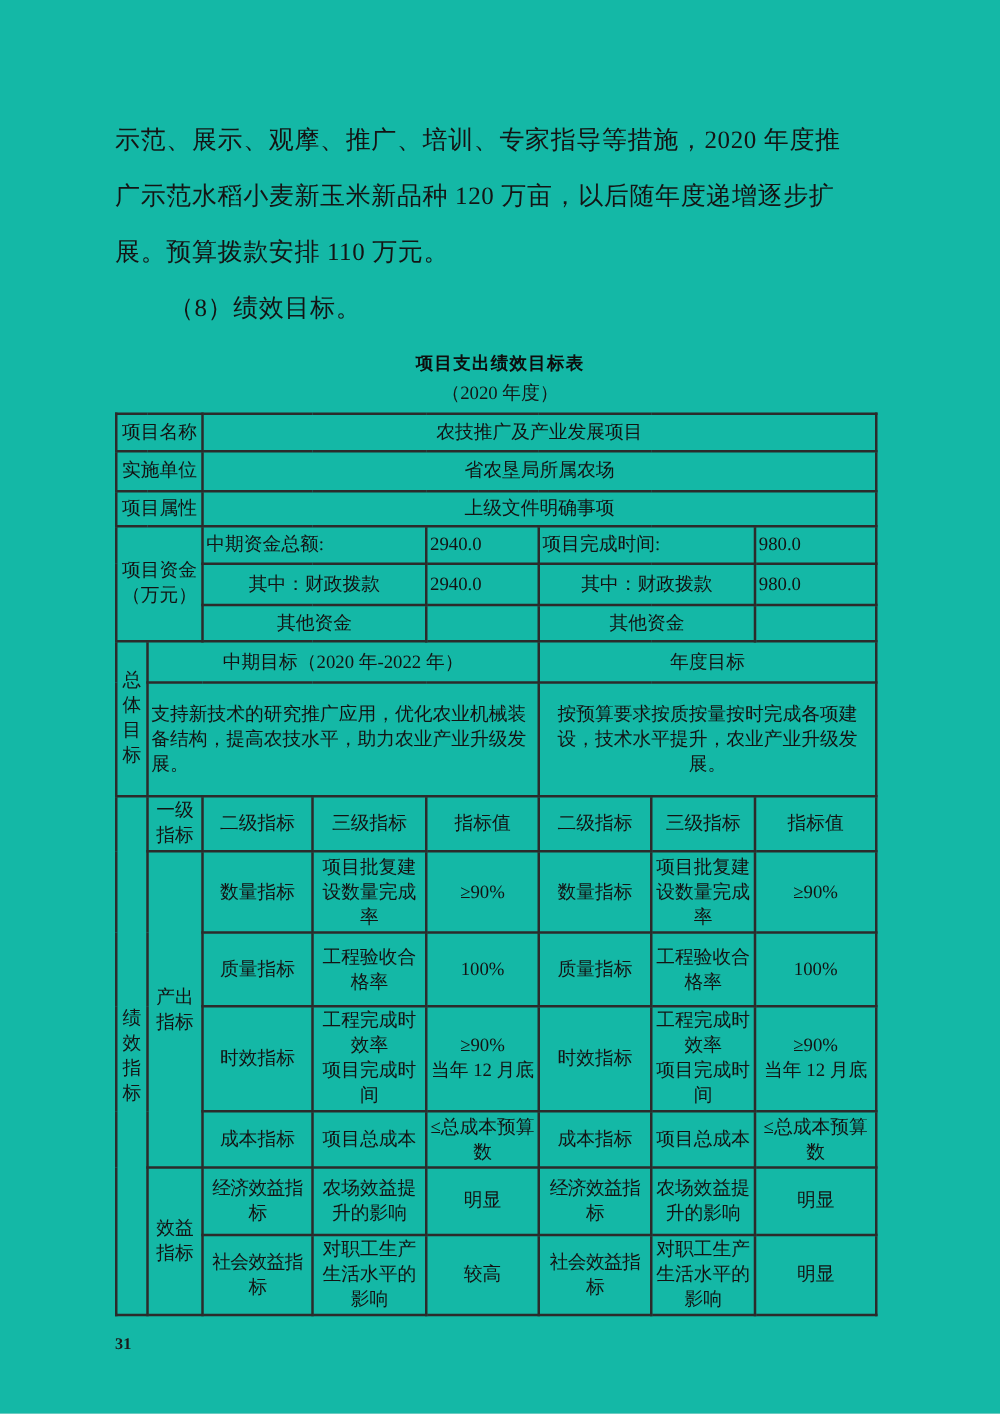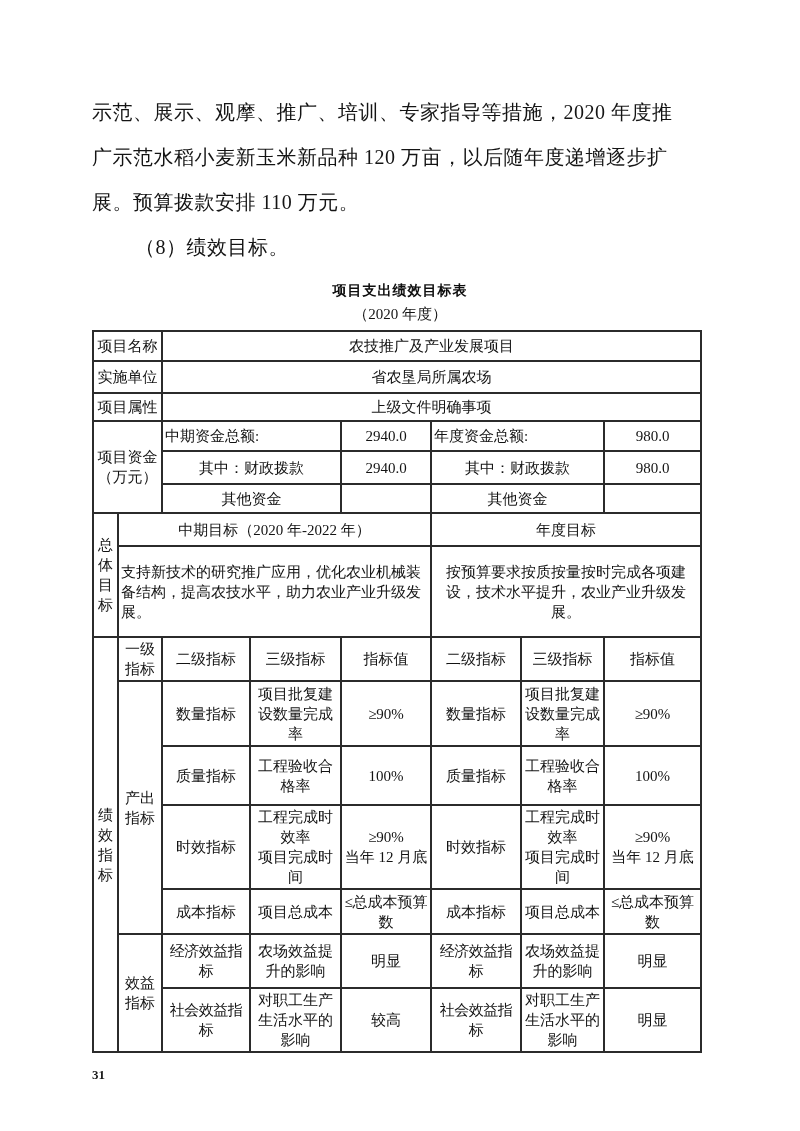--- a/index.html
+++ b/index.html
@@ -1,20 +1,20 @@
 <!DOCTYPE html>
 <html><head>
 <meta charset="utf-8">
 <style>
   * { margin:0; padding:0; box-sizing:border-box; }
   html,body { background:#e8e8e8; }
   .page {
     position:relative;
     width:800px; height:1131px;
-    background:#ffffff;
+    background:#14b8a6;
     color:#111111;
     font-family:"Liberation Serif","DejaVu Serif",serif;
     padding:90px 92px 0 92px;
     overflow:hidden;
   }
   
   .body-text p {
     font-size:20px;
     line-height:45px;
     letter-spacing:0.5px;
@@ -49,21 +49,21 @@
     border:2px solid #2b2b2b;
     font-size:15px;
     line-height:20px;
     padding:1px 2px;
     vertical-align:middle;
     color:#131313;
     overflow:hidden;
   }
   td.ctr  { text-align:center;border-radius:10px; }
   td.fl   { text-align:left; padding-left:4px; }
-  td.val  { text-align:center; padding-right:2px; }
+  td.val  { text-align:left; padding-right:2px; }
   td.l3   { text-align:center; padding-left:4px; }
   td.vlab { text-align:center; padding:2px 1px; line-height:21px; }
   td.vtop { vertical-align:top; padding-top:4px; }
   .preline { white-space:pre-line; }
   td.tight { padding-left:0; padding-right:0; font-size:14px; letter-spacing:-0.5px; }
   td.goal-mid  { text-align:left; padding:4px 5px; line-height:27px; }
   td.goal-year { text-align:center; padding:4px 4px; line-height:27px; }
   
   .pageno {
     text-align:left;
@@ -112,21 +112,21 @@
     <tr style="height:28px">
       <td colspan="2" class="ctr">项目属性</td>
       <td colspan="6" class="ctr">上级文件明确事项</td>
     </tr>
 
     <tr style="height:30px">
       <td colspan="2" rowspan="3" class="ctr preline">项目资金
 （万元）</td>
       <td colspan="2" class="fl">中期资金总额:</td>
       <td class="val">2940.0</td>
-      <td colspan="2" class="fl">年度资金总额:</td>
+      <td colspan="2" class="fl">项目完成时间:</td>
       <td class="val">980.0</td>
     </tr>
     <tr style="height:33px">
       <td colspan="2" class="ctr">其中：财政拨款</td>
       <td class="val">2940.0</td>
       <td colspan="2" class="ctr">其中：财政拨款</td>
       <td class="val">980.0</td>
     </tr>
     <tr style="height:29px">
       <td colspan="2" class="ctr">其他资金</td>

